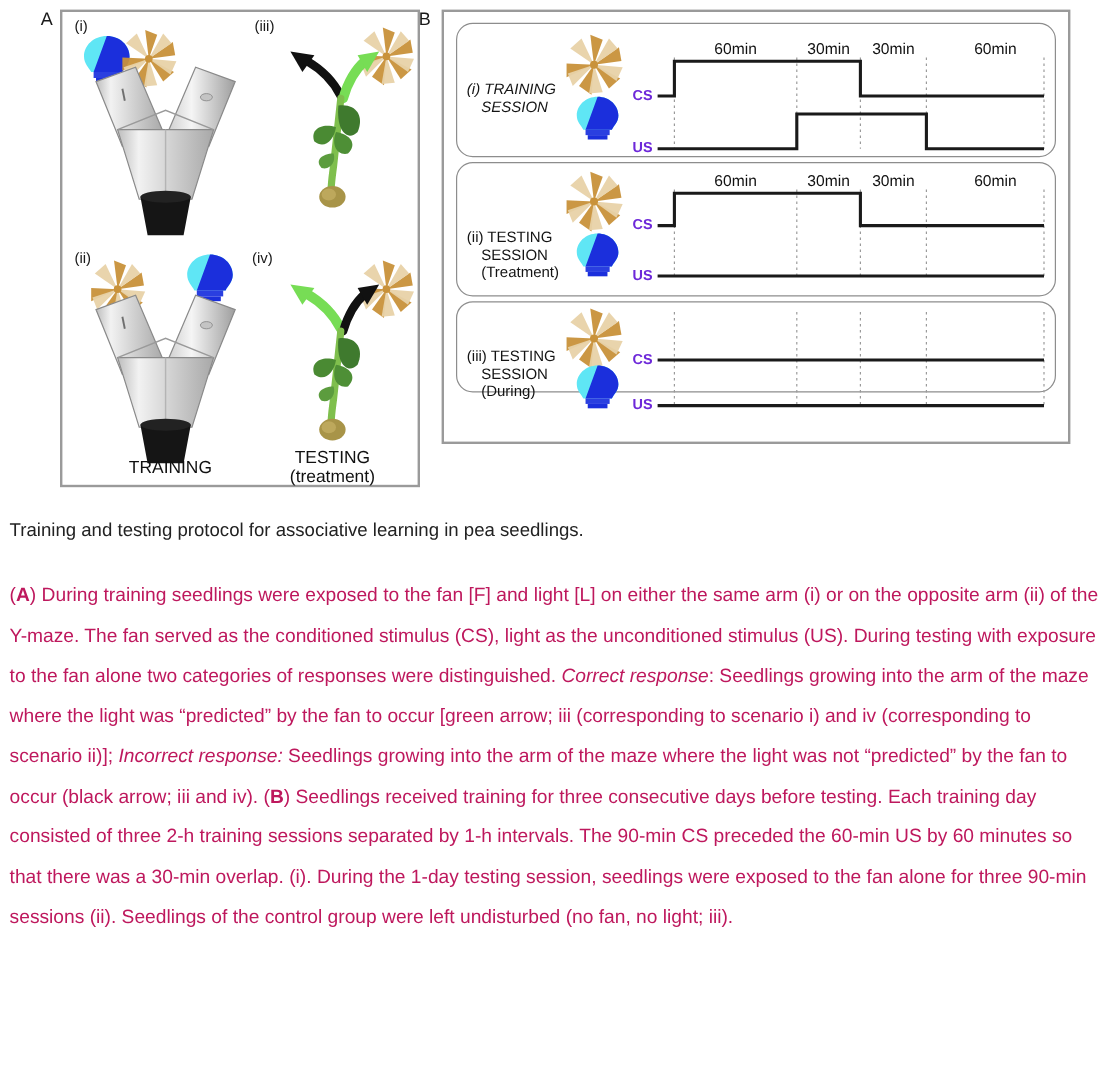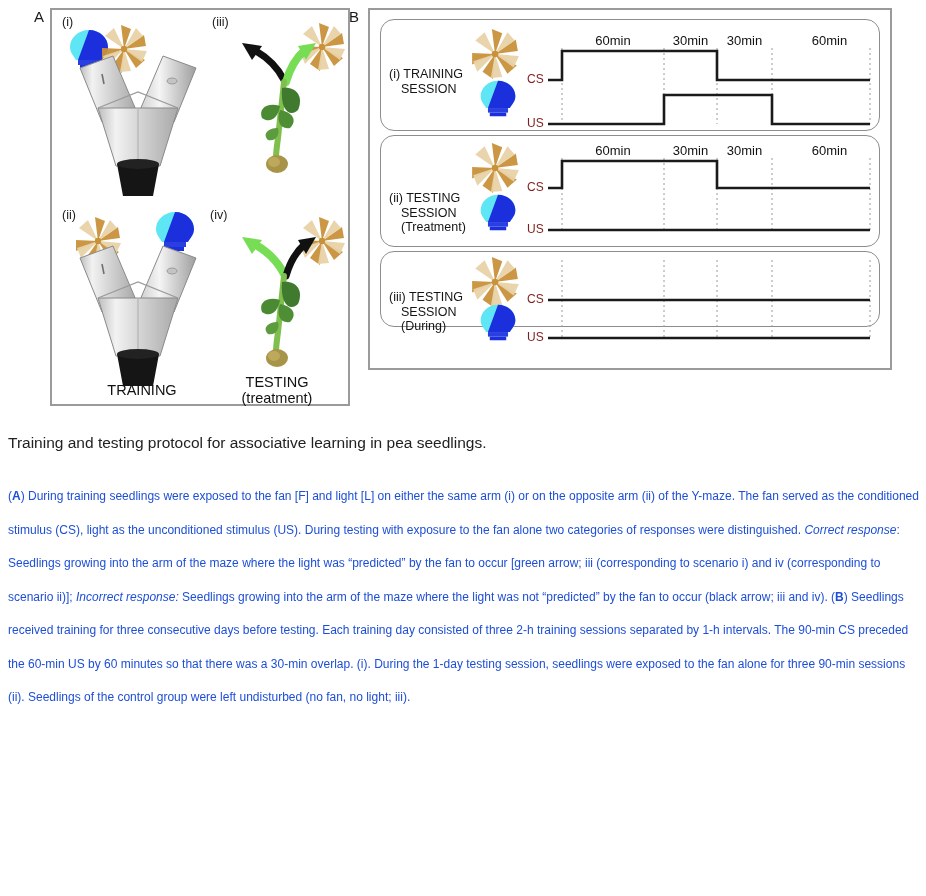--- a/index.html
+++ b/index.html
@@ -95,22 +95,23 @@
     color: #141414;
     width: 112px;
   }
   .sess-label .l2, .sess-label .l3 { display: block; padding-left: 12px; }
 
   .trace-svg { position: absolute; left: 0; top: 0; }
 
   .axis-tag {
     position: absolute;
     font-size: 12px;
-    color: #7f1d1d;
+    color: #6d28d9;
     letter-spacing: .2px;
+    font-weight: bold;
   }
   .time-lab {
     position: absolute;
     font-size: 13px;
     color: #111;
     text-align: center;
     white-space: nowrap;
   }
 
   
@@ -119,22 +120,22 @@
     left: 8px; top: 432px;
     width: 912px;
   }
   #cap-title {
     font-size: 15.5px;
     color: #222;
     line-height: 22px;
     margin-bottom: 26px;
   }
   #cap-body {
-    font-size: 12px;
-    color: #1d4ed8;
+    font-size: 16px;
+    color: #be185d;
     line-height: 33.5px;
     text-align: left;
   }
   #cap-body b { font-weight: 700; }
   #cap-body i { font-style: italic; }
 </style>
 </head>
 <body>
 
 <div id="figure">
@@ -324,21 +325,21 @@
     <div class="a-caption" style="left:20px; top:372px; width:140px;">TRAINING</div>
     <div class="a-caption" style="left:160px; top:364px; width:130px;">TESTING</div>
     <div class="a-caption" style="left:160px; top:380px; width:130px;">(treatment)</div>
   </div>
 
   <span class="panel-letter" style="left:349px; top:8px;">B</span>
 
   <div id="panel-b-box">
 
     <div class="sub-box" id="sub-box-0">
-      <div class="sess-label" style="top:47px;">
+      <div class="sess-label" style="top:47px;font-style:italic;">
         <span>(i)</span>
         <span>TRAINING</span>
         <span class="l2">SESSION</span>
       </div>
 
       <svg style="position:absolute; left:86px; top:8px;" width="56" height="52" viewBox="0 0 52 50">
         <g transform="translate(26,25)">
           <g fill="#c9923a" opacity="0.95">
             <path d="M0,0 L-3,-24 L7,-20 Z"></path>
               <path d="M0,0 L20,-14 L22,-3 Z"></path>

